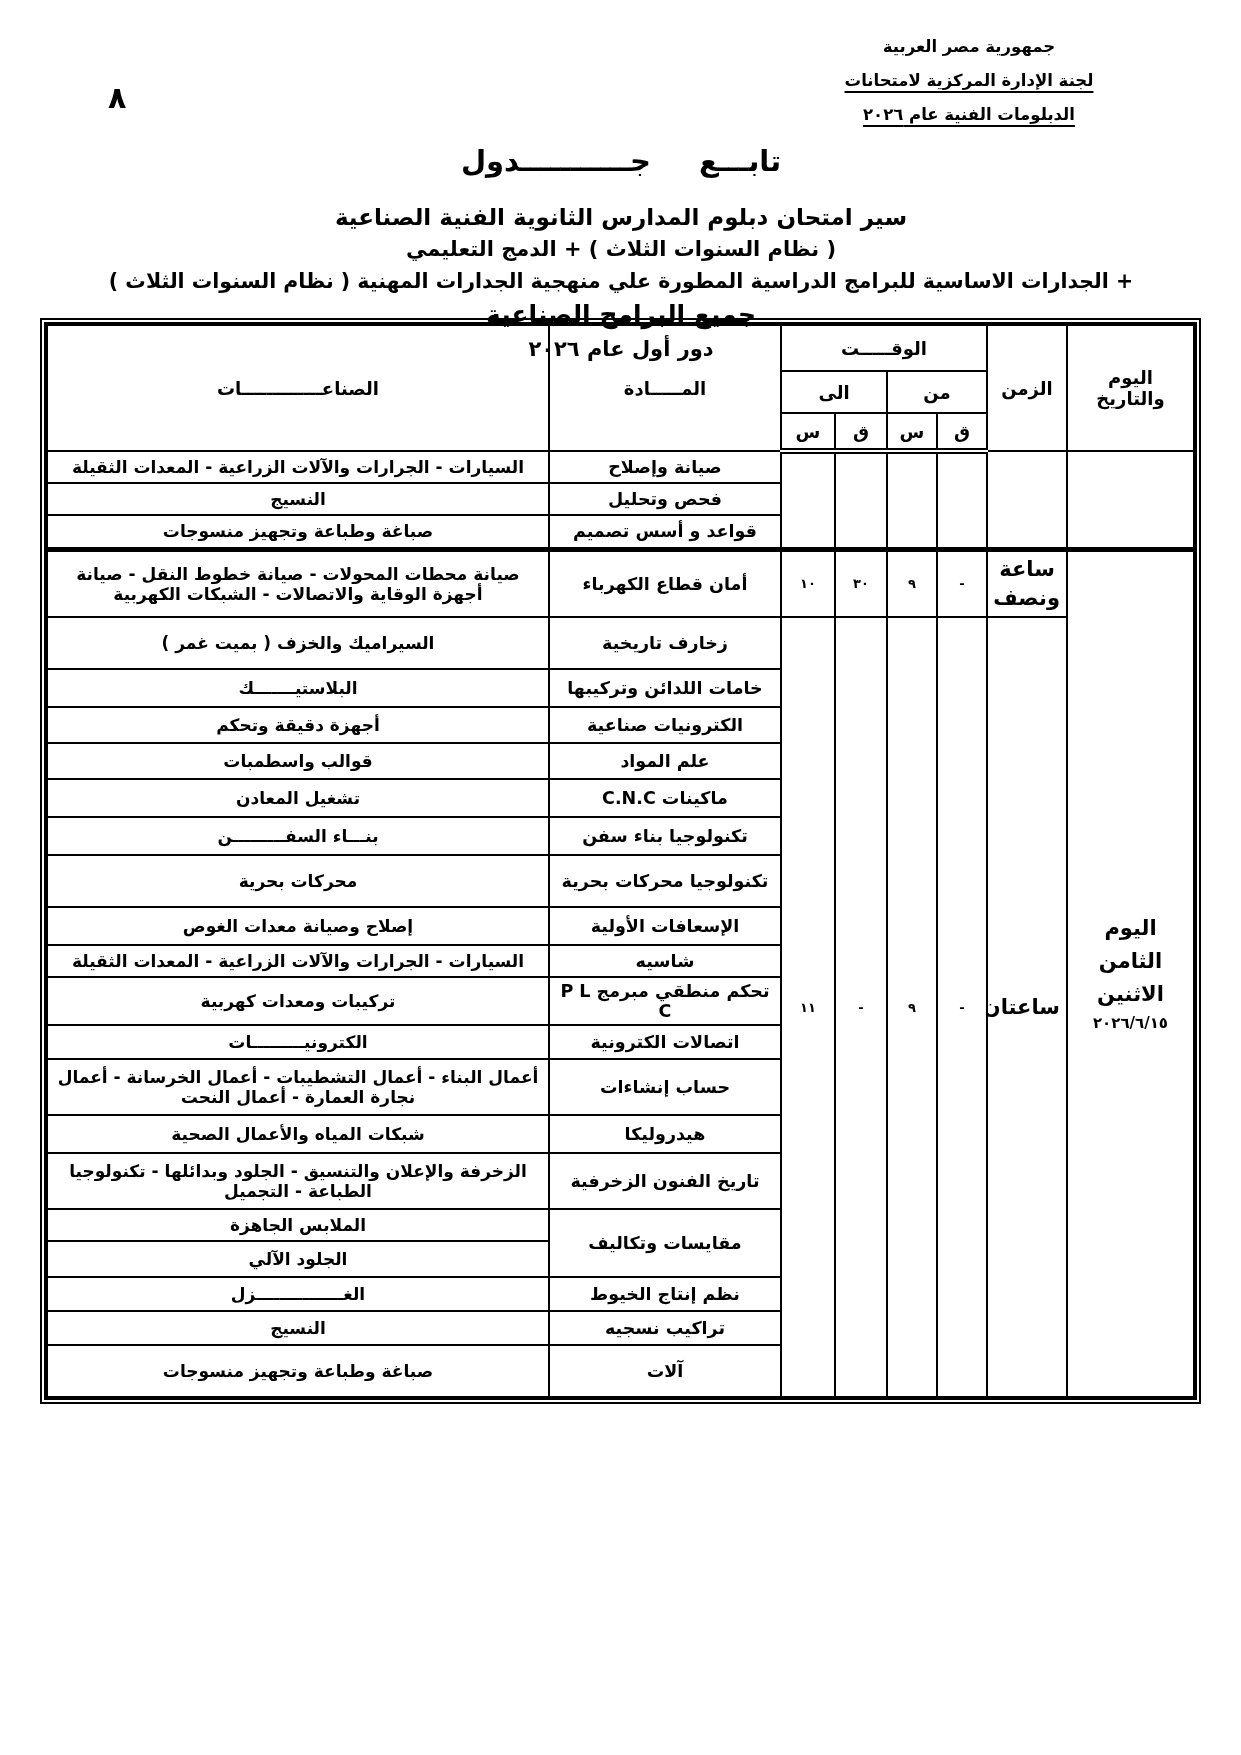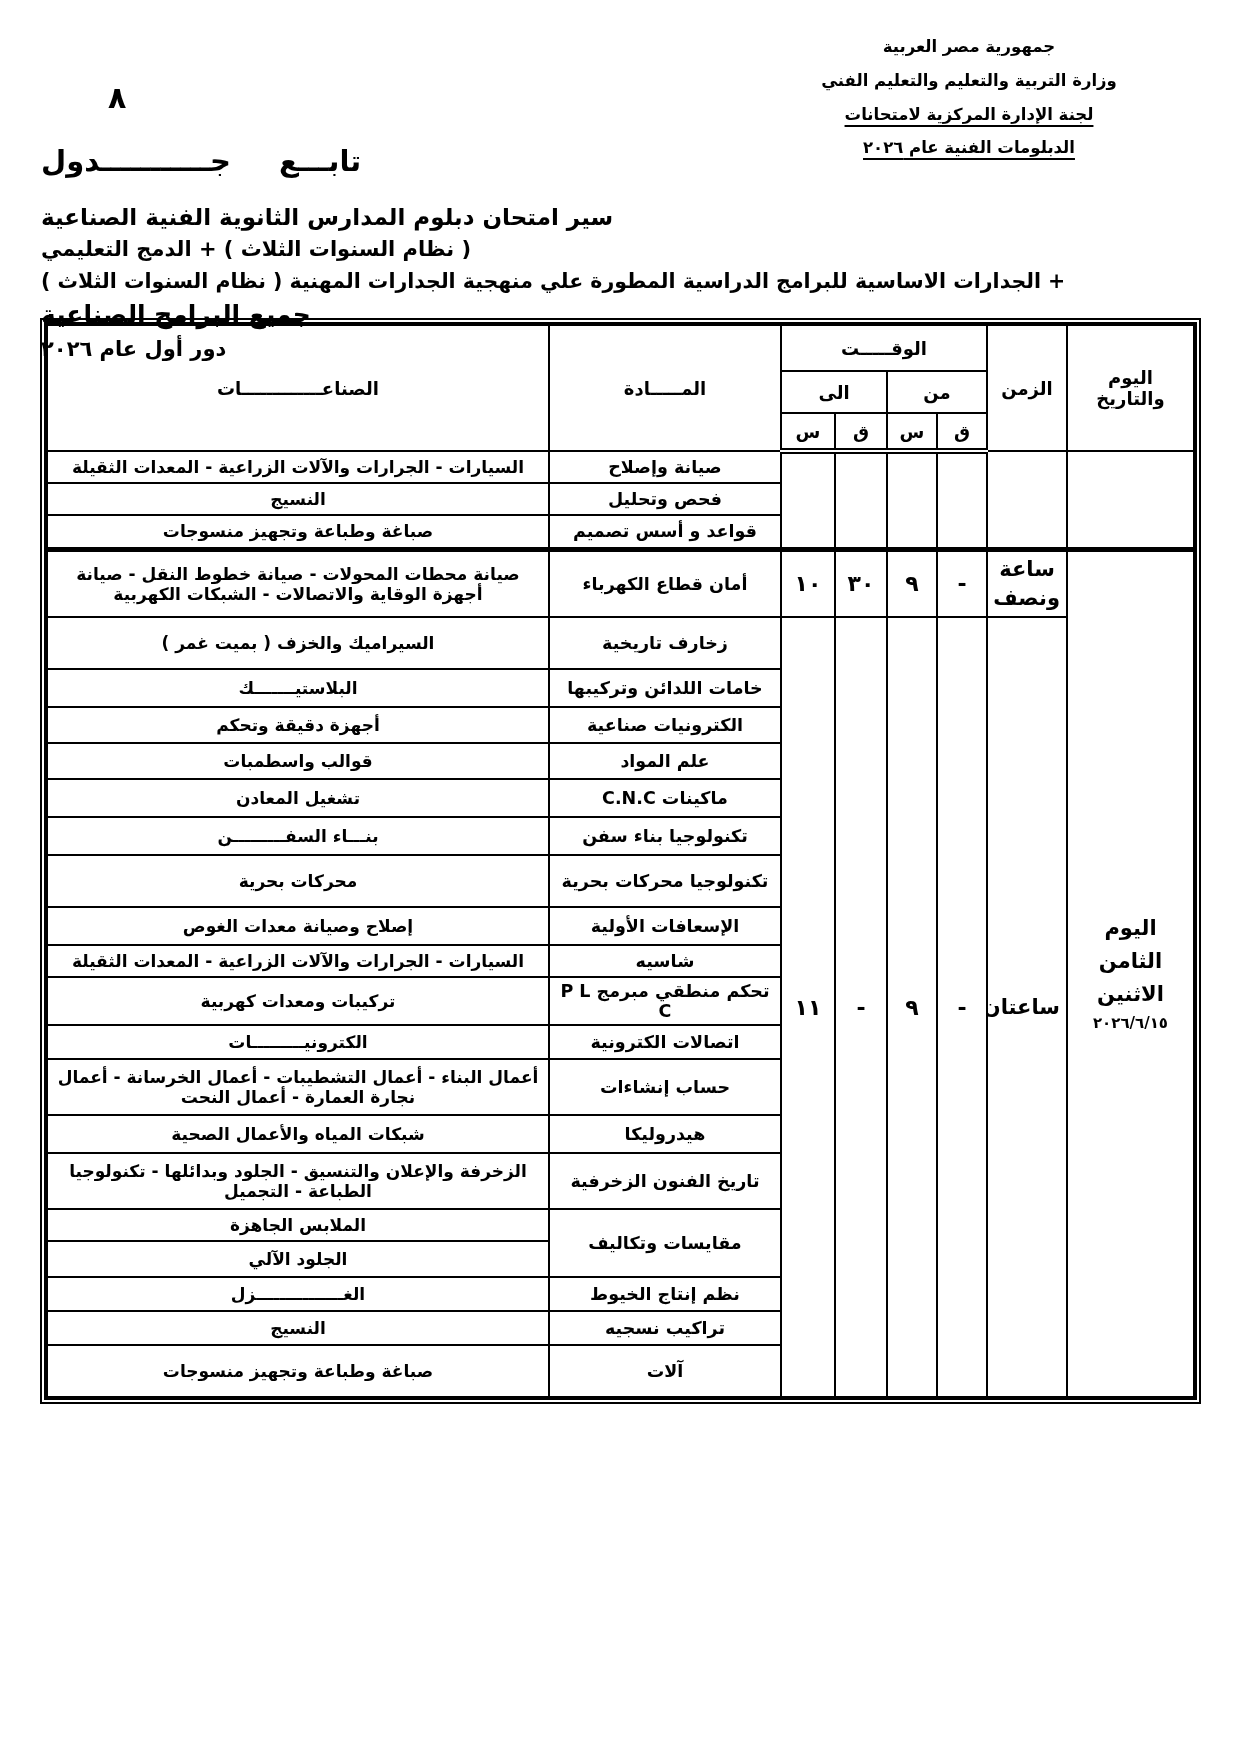--- a/index.html
+++ b/index.html
@@ -23,21 +23,21 @@
   
   .letterhead {
     position: absolute; top: 30px; right: 92px; width: 360px;
     text-align: center; font-size: 16.5px; line-height: 2.05;
   }
   .letterhead .u { text-decoration: underline; text-underline-offset: 5px; text-decoration-thickness: 2px; }
 
   
   .titles {
     position: absolute; top: 140px; right: 40px; width: 1160px;
-    text-align: left; line-height: 1.5;
+    text-align: center; line-height: 1.5;
   }
   .t-cont { font-size: 29px; word-spacing: 38px; }
   .t-exam { font-size: 23px; margin-top: 16px; }
   .t-sys  { font-size: 21px; }
   .t-comp { font-size: 20.5px; }
   .t-prog { font-size: 25px; }
   .t-round{ font-size: 21px; }
 
   
   .table-wrap {
@@ -52,33 +52,32 @@
     font-size: 17px; font-weight: bold;
     overflow: hidden;
   }
   thead th { font-size: 18px; }
   thead tr.h3 th { border-bottom: 6px double #000; }
   tr.sec2-start > td { border-top: 5px solid #000; }
   td.subject { font-size: 17.5px; }
   td.industries { font-size: 17px; }
   td.daycell { font-size: 21px; line-height: 1.55; margin-left: 36px; }
   td.daycell .d-date { font-size: 15px; display:block; margin-top: 2px; }
-  td.timecell { font-size: 22px; }
+  td.timecell { font-size: 13px; }
   td.durcell { font-size: 21px; line-height: 1.4; }
 </style>
 </head>
 <body>
 
 <div class="sheet">
 
   <div class="page-num">٨</div>
 
   <div class="letterhead">
     <div>جمهورية مصر العربية</div>
-    <div>وزارة التربية والتعليم والتعليم الفني</div>
     <div class="u">لجنة الإدارة المركزية لامتحانات</div>
     <div class="u">الدبلومات الفنية عام ٢٠٢٦</div>
   </div>
 
   <div class="titles">
     <div class="t-cont">تابـــع جـــــــــــدول</div>
     <div class="t-exam">سير امتحان  دبلوم المدارس الثانوية الفنية  الصناعية</div>
     <div class="t-sys">( نظام السنوات الثلاث ) +  الدمج التعليمي</div>
     <div class="t-comp">+ الجدارات الاساسية للبرامج الدراسية المطورة علي منهجية الجدارات المهنية ( نظام السنوات الثلاث )</div>
     <div class="t-prog">جميع البرامج الصناعية</div>

